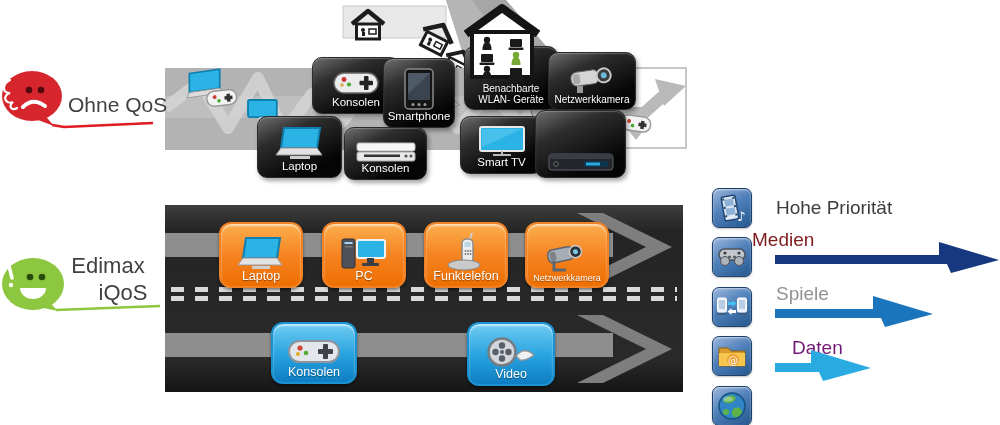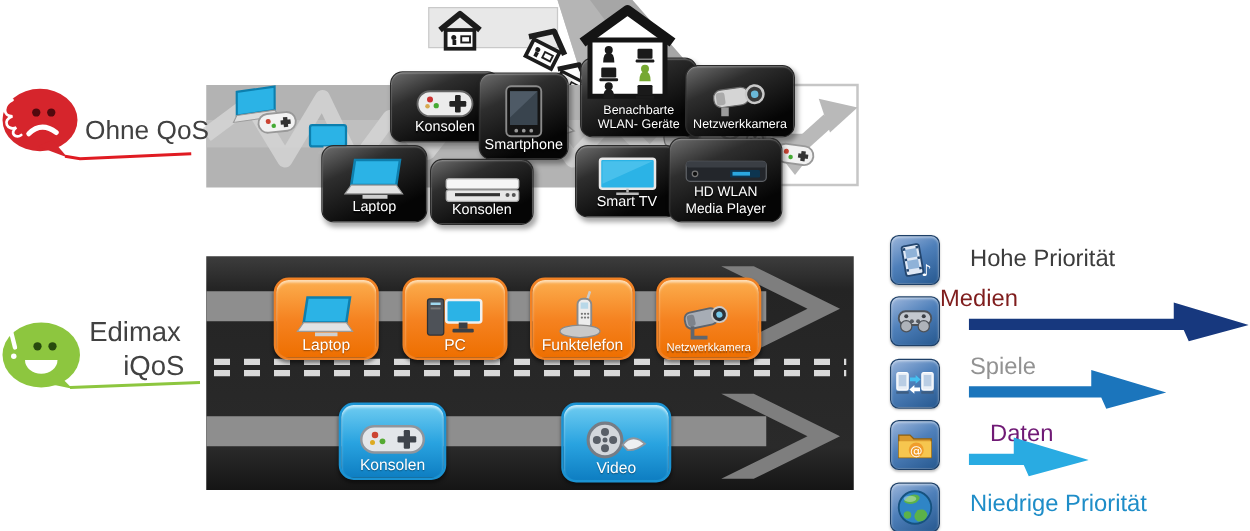--- a/index.html
+++ b/index.html
@@ -237,21 +237,20 @@
   </div>
 
   <div class="badge sm11" style="left:535px;top:110px;width:81px;height:58px">
     <svg width="66" height="22" style="margin-top:-6px">
       <rect x="1" y="3" width="64" height="16" rx="3" fill="#23262b" stroke="#5e6166"></rect>
       <rect x="1" y="3" width="64" height="5" rx="2.5" fill="#3a3e44"></rect>
       <rect x="36" y="10" width="24" height="6" rx="1" fill="#0d3550"></rect>
       <rect x="38" y="11.5" width="14" height="3" fill="#2ba8e0"></rect>
       <circle cx="8" cy="13" r="2.2" fill="#111" stroke="#777"></circle>
     </svg>
-    <div class="lbl" style="width:78px">HD WLAN Media Player</div>
   </div>
 
   <svg class="abs" style="left:460px;top:2px;z-index:3" width="88" height="92">
     <path d="M6,32 L42,6 L78,32" fill="#fff" stroke="#141414" stroke-width="8" stroke-linejoin="round"></path>
     <rect x="12" y="30" width="60" height="45" fill="#fff" stroke="#141414" stroke-width="4"></rect>
     <g fill="#1a1a1a">
       <use href="#d-person" transform="translate(27,43)"></use>
       <use href="#d-laptop-mini" transform="translate(56,42)"></use>
       <use href="#d-laptop-mini" transform="translate(27,57)"></use>
       <use href="#d-person" transform="translate(27,72)"></use>
@@ -328,21 +327,21 @@
       <rect x="1" y="3" width="50" height="21" rx="10.5" fill="#e3e6ea" stroke="#8f959d" stroke-width="2"></rect>
       <circle cx="12" cy="10" r="2.6" fill="#cc4433"></circle>
         <circle cx="18" cy="15" r="2.3" fill="#55aa33"></circle>
         <circle cx="10" cy="16" r="2" fill="#ddaa22"></circle>
       <rect x="35" y="6" width="5" height="15" rx="1" fill="#3e434b"></rect>
       <rect x="30" y="11" width="15" height="5" rx="1" fill="#3e434b"></rect>
     </svg>
     <div class="lbl">Konsolen</div>
   </div>
 
-  <div class="tile blue" style="left:449px;top:322px;width:80px;height:54px">
+  <div class="tile blue" style="left:467px;top:322px;width:80px;height:54px">
     <svg width="52" height="32">
       <circle cx="17" cy="16" r="13.5" fill="#d3d7dc" stroke="#767c85" stroke-width="2.5"></circle>
       <circle cx="17" cy="9.5" r="3.2" fill="#585e67"></circle>
         <circle cx="17" cy="22.5" r="3.2" fill="#585e67"></circle>
       <circle cx="10.5" cy="16" r="3.2" fill="#585e67"></circle>
         <circle cx="23.5" cy="16" r="3.2" fill="#585e67"></circle>
       <circle cx="17" cy="16" r="2" fill="#585e67"></circle>
       <path d="M31,20 q6,-8 14,-4 l4,3 q-8,6 -14,5 z" fill="#eef0f2" stroke="#8f959d" stroke-width="1.5"></path>
     </svg>
     <div class="lbl">Video</div>
@@ -414,15 +413,14 @@
 
   <div class="legend-icon" style="left:712px;top:386px">
     <svg width="30" height="30">
       <circle cx="15" cy="15" r="13" fill="#2f85c6" stroke="#16527f" stroke-width="1.5"></circle>
       <path d="M6,10 q5,-7 11,-5 q4,2 -1,6 q-7,3 -10,-1 z" fill="#5cb249"></path>
       <path d="M17,17 q7,-2 8,4 q-2,6 -8,5 q-5,-3 0,-9 z" fill="#5cb249"></path>
       <circle cx="9" cy="21" r="3" fill="#5cb249"></circle>
       <ellipse cx="11" cy="8" rx="5" ry="2.5" fill="#ffffff" opacity=".35"></ellipse>
     </svg>
   </div>
-  <div class="legend-label" style="left: 776px; top: 393px; color: rgb(30, 141, 200);">Niedrige Priorität</div>
 
 </div>
 
 </body></html>

